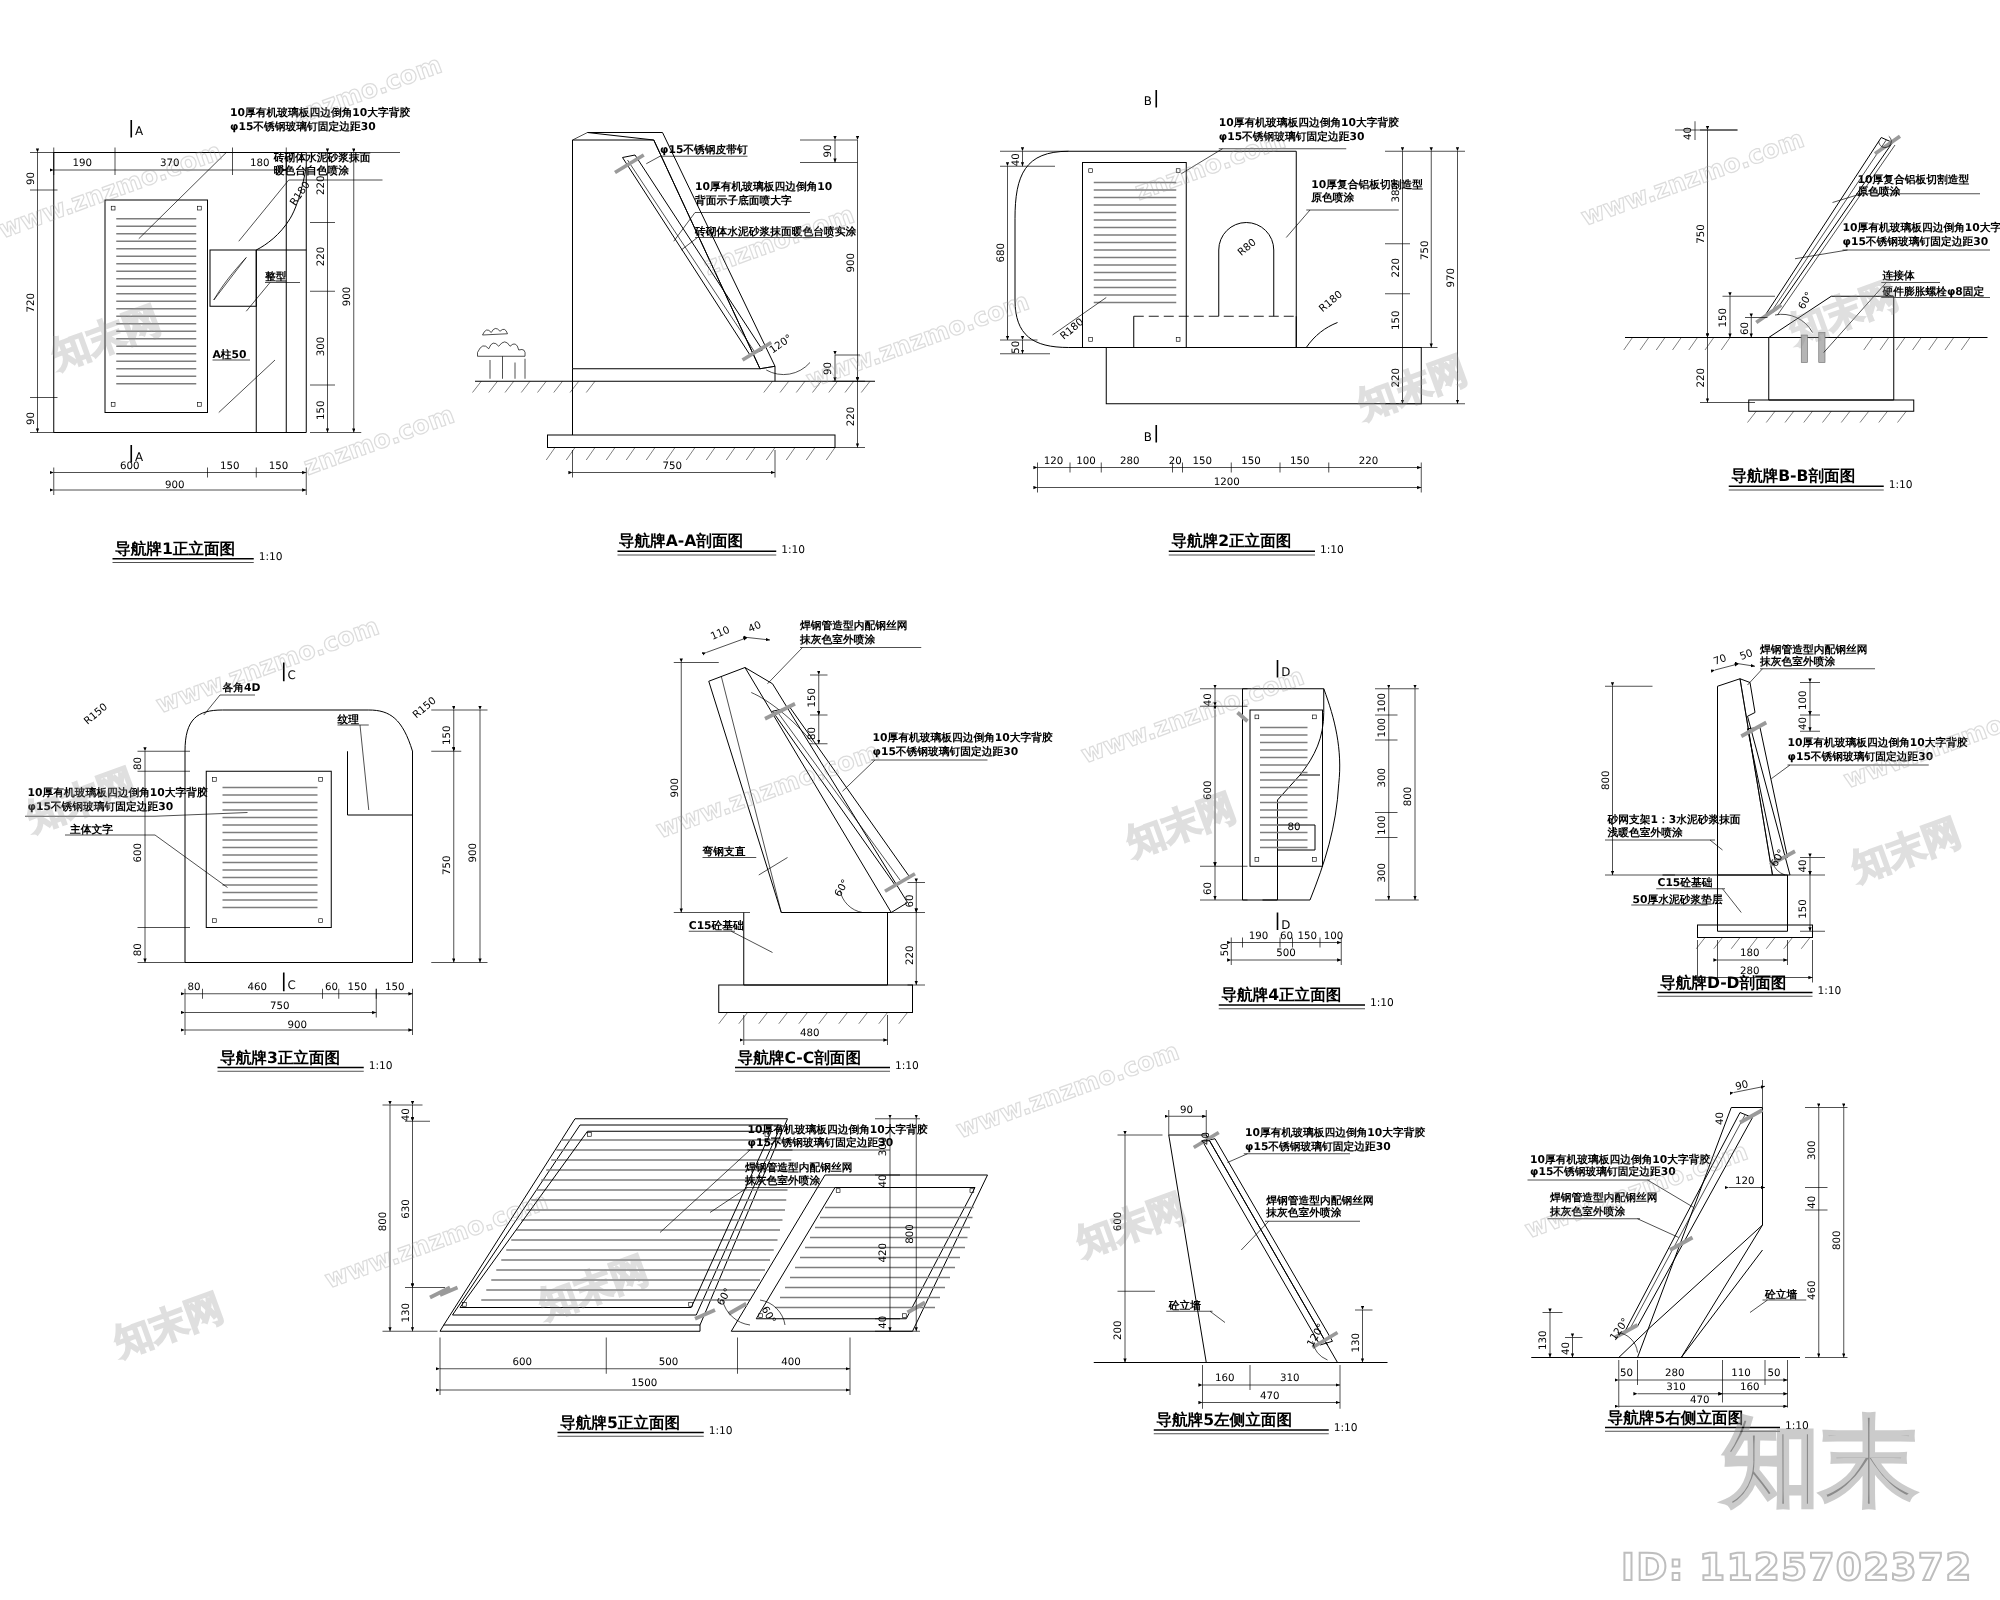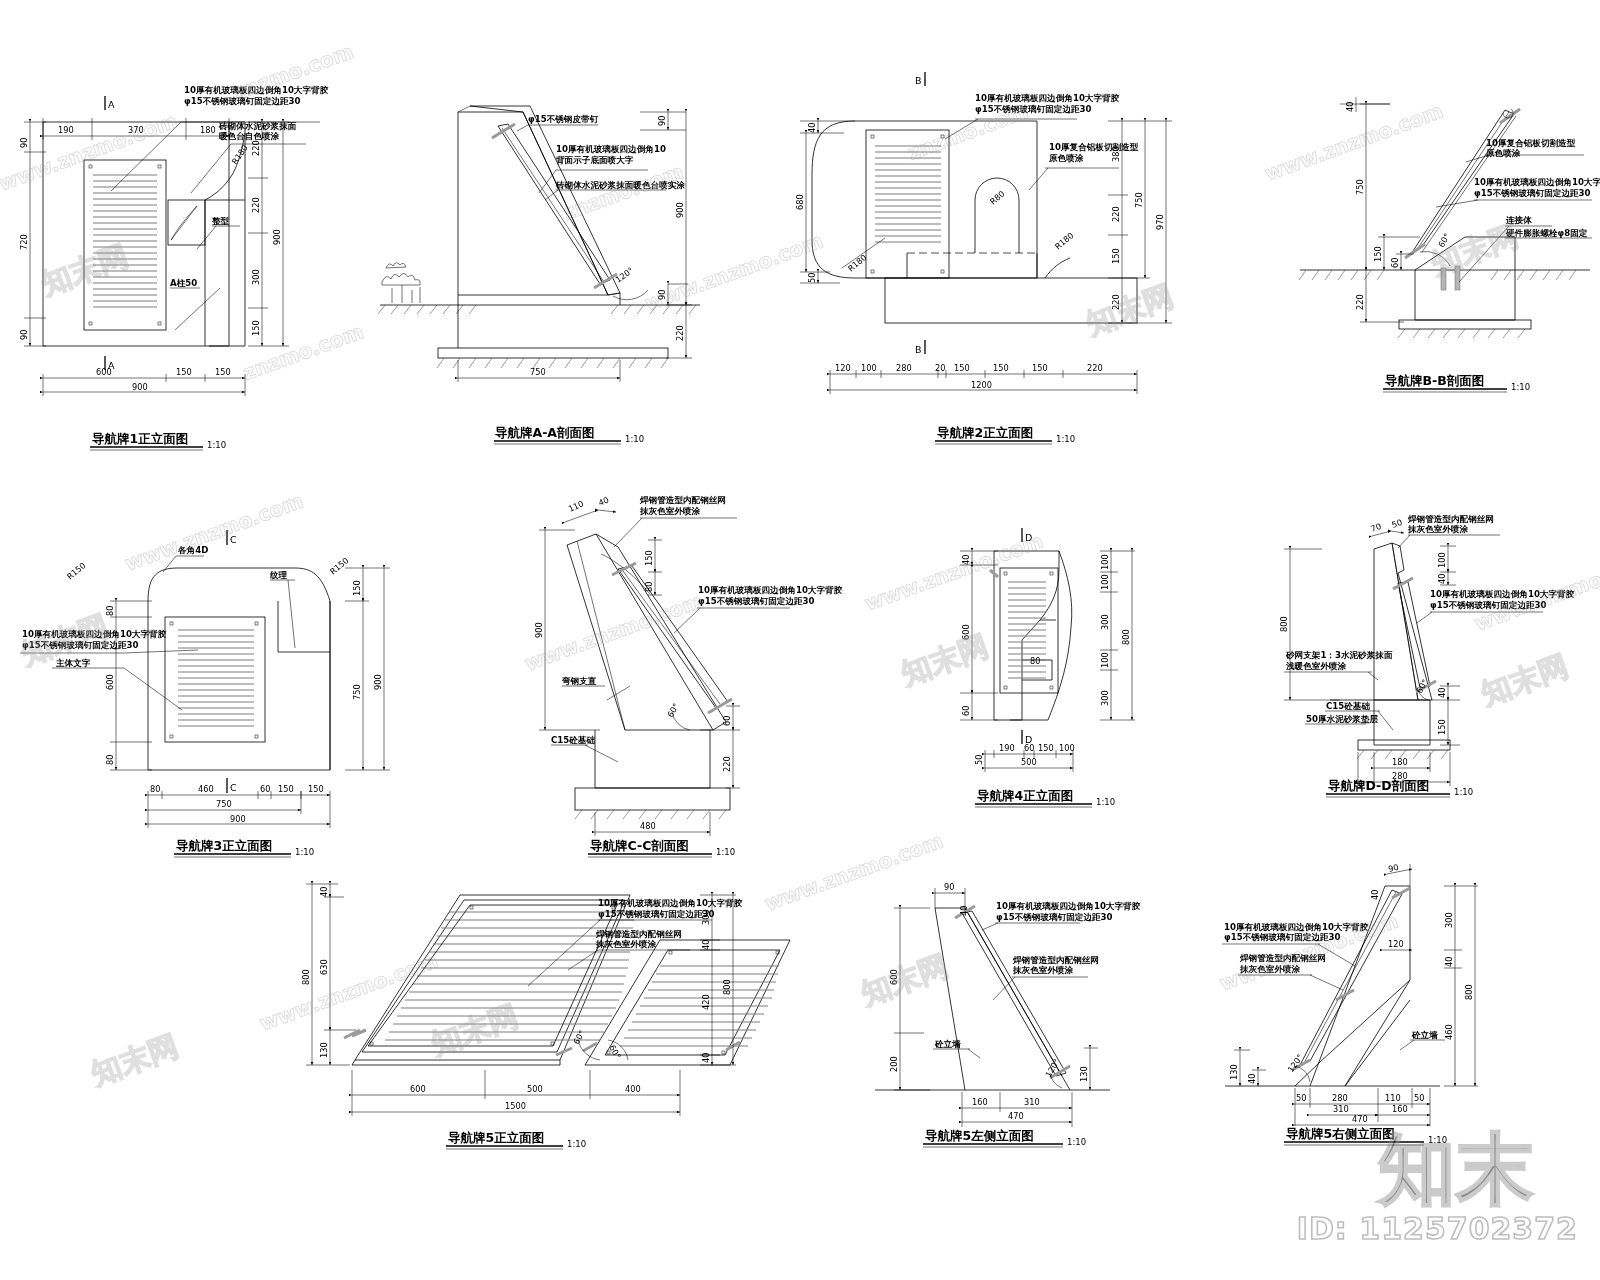--- a/index.html
+++ b/index.html
@@ -33,21 +33,21 @@
   .t-title{font-size:12.5px;font-weight:700;}
   .t-scale{font-size:8.5px;}
 
   
   .wm{position:absolute;pointer-events:none;user-select:none;
       font-family:"DejaVu Sans","Liberation Sans",sans-serif;
       color:transparent;-webkit-text-stroke:1px rgba(140,140,140,.40);
       white-space:nowrap;font-weight:700;}
   .wm-zn{font-size:20px;-webkit-text-stroke:1px rgba(150,150,150,.33);}
   .wm-cn{font-size:30px;-webkit-text-stroke:1.4px rgba(150,150,150,.30);}
-  #idbar{position:absolute;right:22px;bottom:34px;}
+  #idbar{position:absolute;right:22px;bottom:8px;}
   #idbar .idtxt{font-size:30px;font-weight:700;color:transparent;
       -webkit-text-stroke:1.6px rgba(150,150,150,.62);letter-spacing:1px;}
 </style>
 </head>
 <body>
 
 <div id="sheet">
 
 <svg class="dwg" viewBox="0 0 1600 1280">
   <defs>

